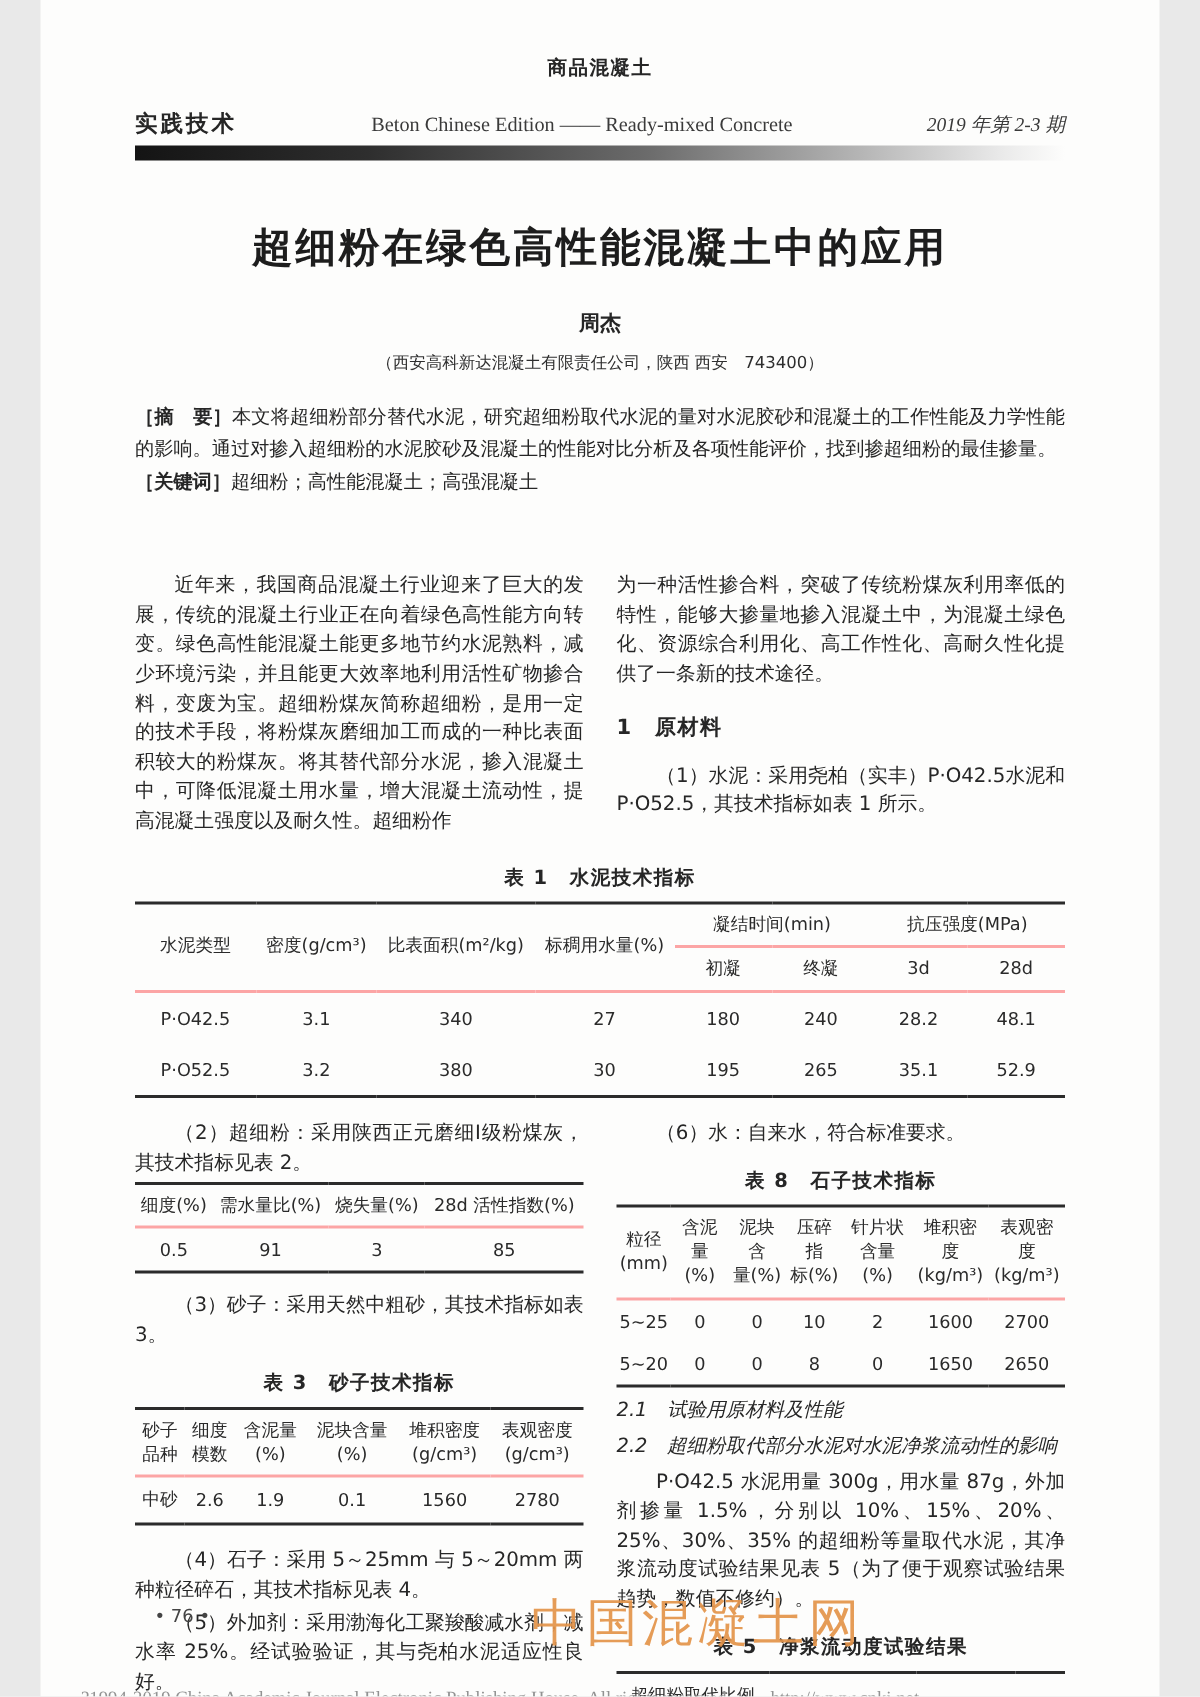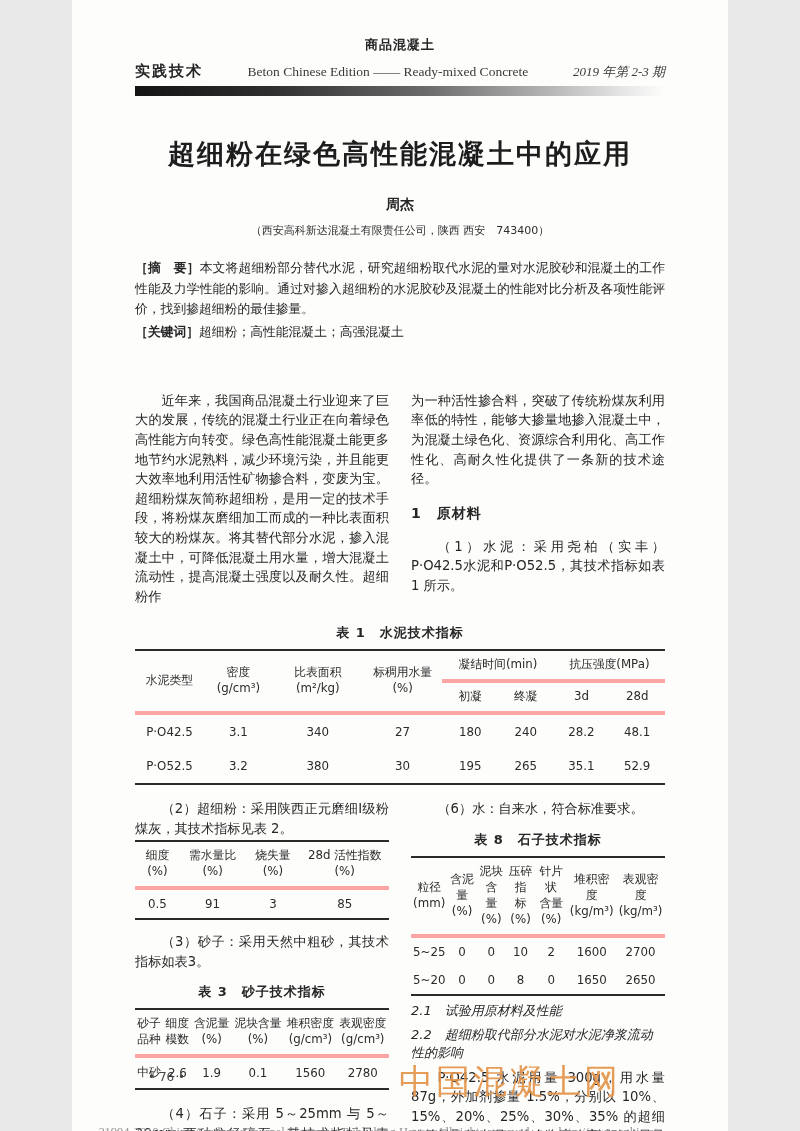--- a/index.html
+++ b/index.html
@@ -1,29 +1,29 @@
 <!DOCTYPE html>
 <html><head>
 <meta charset="utf-8">
 <style>
   html,body { margin:0; padding:0; background:#e9e9e9; }
   .page {
     position: relative;
-    width: 656px; height: 1131px;
+    width: 746px; height: 1131px;
     margin: 0 auto;
     background: #fdfdfc;
     box-sizing: border-box;
     padding: 36px 63px 0 63px;
     font-family: "DejaVu Sans", sans-serif;
     color: #262626;
     overflow: hidden;
   }
   
   .jr-cn { text-align:center; font-size:13px; font-weight:700; letter-spacing:1px; }
-  .hdr-row { display:flex; align-items:baseline; justify-content:space-between; margin-top:8px; }
+  .hdr-row { display:flex; align-items:baseline; justify-content:space-between; margin-top:19px; }
   .hdr-left { font-size:15px; font-weight:700; letter-spacing:2px; }
   .hdr-mid { font-size:13.5px; font-family:"Liberation Serif", serif; color:#3a3a3a; }
   .hdr-right { font-size:13px; font-style:italic; font-family:"Liberation Serif", serif; color:#3a3a3a; }
   .grad-bar { height:10px; margin-top:5px;
     background: linear-gradient(90deg,#141414 0%,#2e2e2e 25%,#6b6b6b 55%,#b5b5b5 78%,#e9e9e9 93%,#fdfdfc 100%); }
   
   .art-title { margin-top:40px; text-align:center; font-size:27px; font-weight:700; letter-spacing:2px; color:#1d1d1d; }
   .art-author { margin-top:24px; text-align:center; font-size:14px; font-weight:600; }
   .art-affil { margin-top:9px; text-align:center; font-size:11px; color:#2e2e2e; }
   
@@ -37,21 +37,21 @@
   .col { width:326px; }
   .para { font-size:13.2px; line-height:19.6px; text-align:justify; text-indent:2em; margin:0 0 2px 0; }
   .sec-h { font-size:14px; font-weight:700; margin:16px 0 14px 0; letter-spacing:1px; }
   .sub-h { font-size:13px; font-style:italic; margin:6px 0; }
   
   .tbl-title { text-align:center; font-size:13px; font-weight:700; margin:12px 0 7px 0; letter-spacing:1px; }
   table.tbl { width:100%; border-collapse:collapse; border-top:2px solid #2b2b2b; border-bottom:2px solid #2b2b2b;
     font-size:11.8px; text-align:center; color:#2a2a2a; }
   .tbl th { font-weight:normal; white-space:pre-line; line-height:1.35; padding:6px 2px; }
   .tbl td { padding:7px 2px; white-space:pre-line; }
-  .tbl thead th { border-bottom:4px solid #fca5a5; }
+  .tbl thead th { border-bottom:2px solid #fca5a5; }
   table.t1 td { padding:10px 2px; }
   table.t5 tr.sep td { border-bottom:1px solid #2b2b2b; }
   .t1-wrap { margin-top:16px; }
   
   .pg-num { position:absolute; left:76px; top:1070px; font-size:12px; color:#444; }
   .watermark { position:absolute; left:327px; top:1059px; font-size:34px; font-weight:400;
     color:#e4944a; letter-spacing:3px; opacity:0.92; }
   .copyright { position:absolute; left:27px; top:1125px; font-size:12.5px; color:#929292;
     font-family:"Liberation Serif", serif; white-space:nowrap; }
   .copyright .url { margin-left:26px; }

